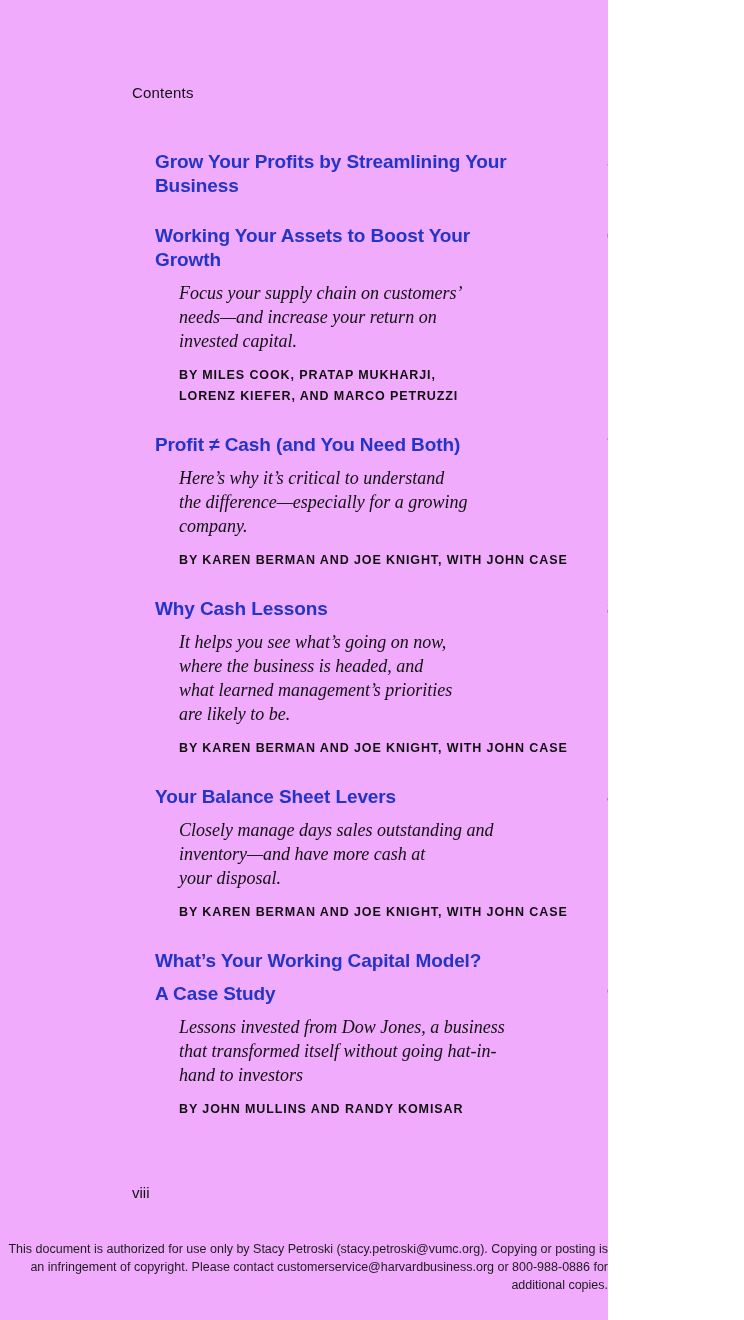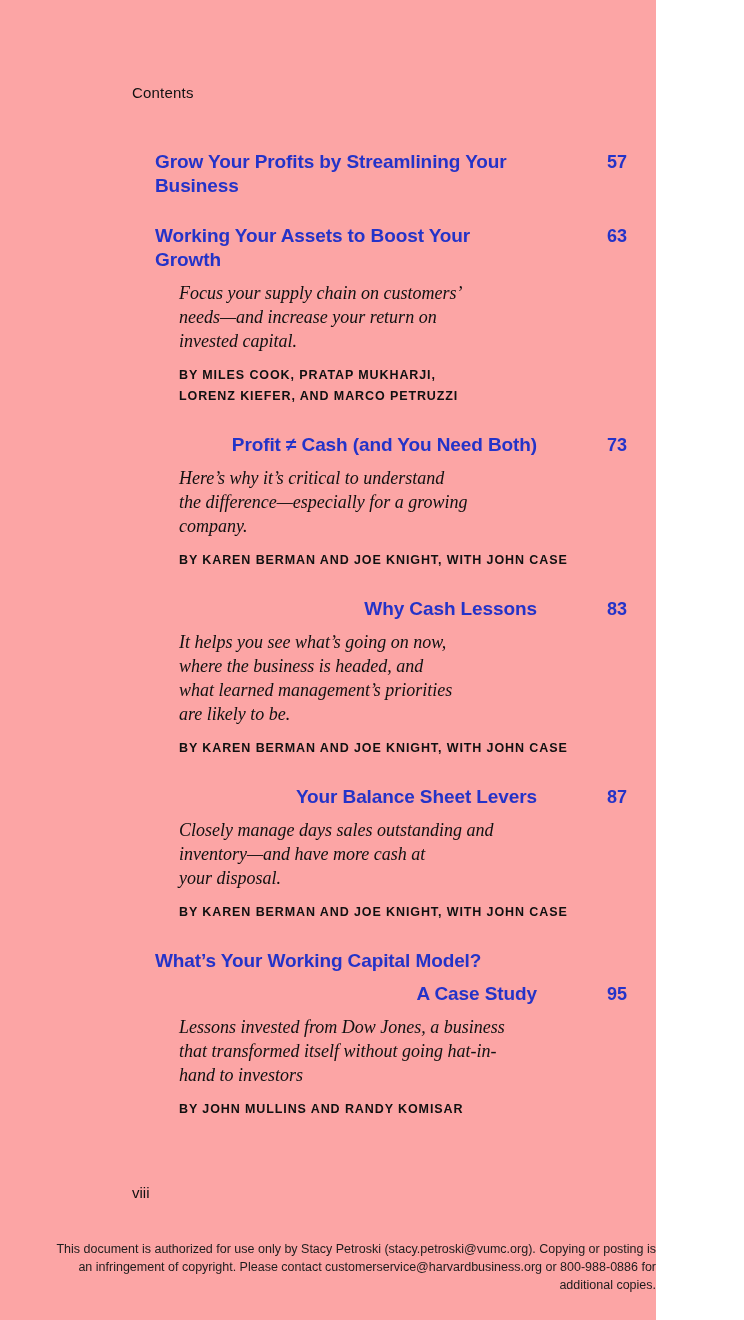--- a/index.html
+++ b/index.html
@@ -1,22 +1,22 @@
 <!DOCTYPE html>
 <html style="--accent: #2433c8;"><head>
 <meta charset="utf-8">
 <style>
   :root { --accent: #2433c8; --ink: #141414; }
   * { box-sizing: border-box; }
   html, body { margin: 0; padding: 0; background: #ffffff; }
   .page {
     position: relative;
-    width: 656px;
+    width: 608px;
     height: 1320px;
-    background: #fca5a5;
+    background: #f0abfc;
     font-family: "Liberation Sans", sans-serif;
     color: var(--ink);
     overflow: hidden;
   }
   .contents-label {
     position: absolute;
     left: 132px;
     top: 84px;
     font-size: 15px;
     letter-spacing: 0.2px;
@@ -24,21 +24,21 @@
   }
   .toc {
     position: absolute;
     left: 155px;
     top: 150px;
     width: 472px;
   }
   .entry { margin-bottom: 26px; }
   .title-row {
     display: flex;
-    justify-content: flex-end;
+    justify-content: space-between;
     align-items: baseline;
     gap: 48px;
   }
   .title {
     margin: 0;
     color: var(--accent);
     font-size: 19px;
     line-height: 24px;
     font-weight: 700;
     letter-spacing: -0.1px;

